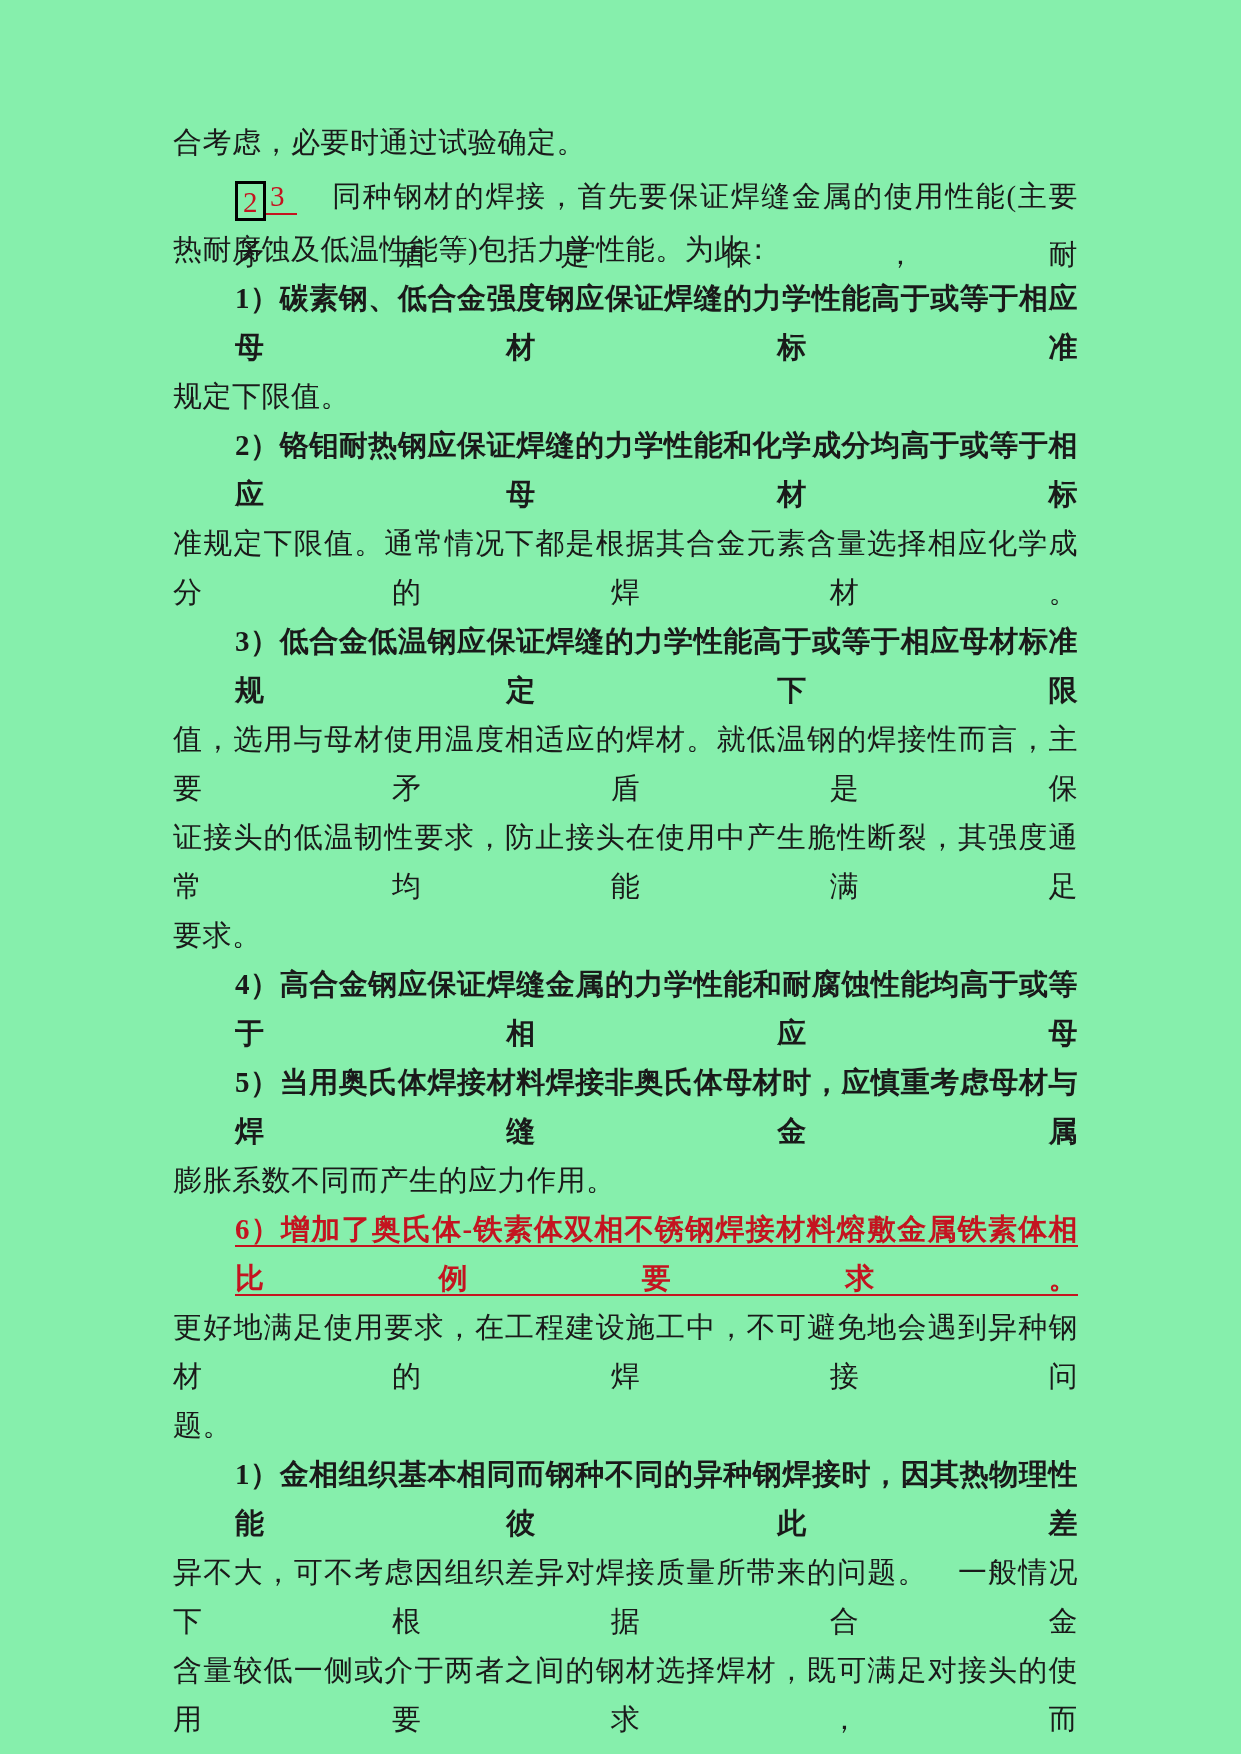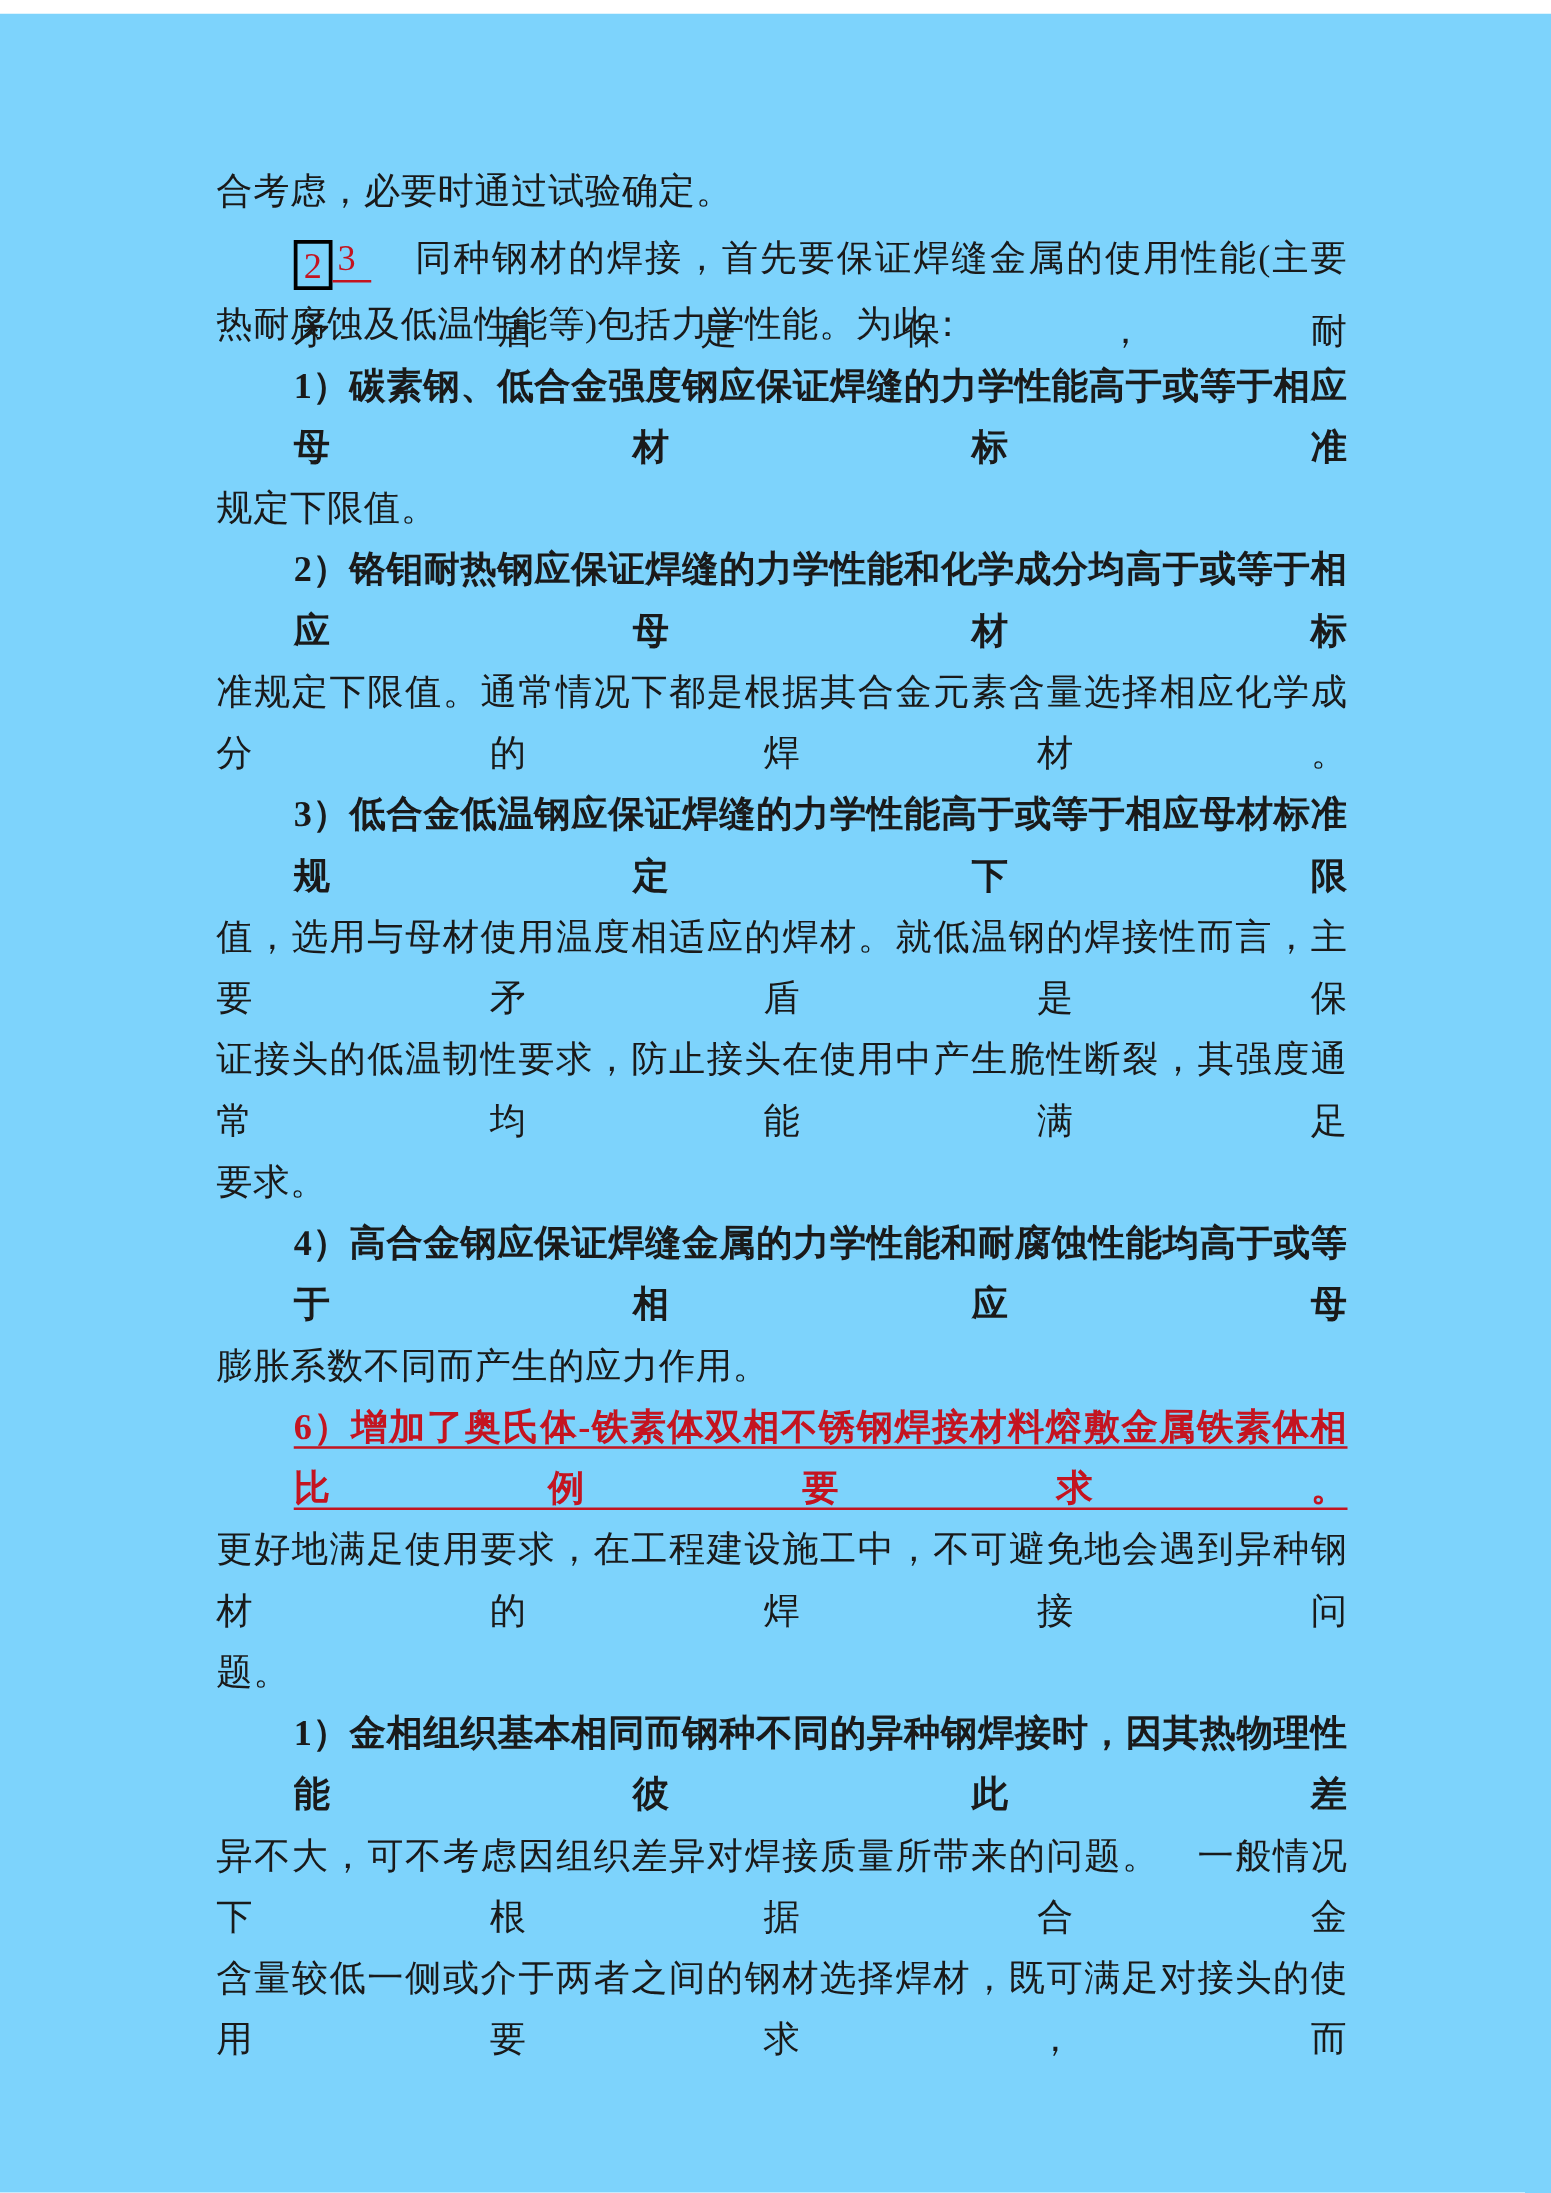--- a/index.html
+++ b/index.html
@@ -10,23 +10,22 @@
   body {
     width: 1241px;
     height: 1754px;
     position: relative;
     font-family: "Liberation Serif", "DejaVu Serif", serif;
     color: #1a1a1a;
   }
   .page {
     position: absolute;
     inset: 0;
-    background: #7dd3fc;
+    background: #86efac;
     overflow: hidden;
-    margin-top: 11px;
   }
   .content {
     position: absolute;
     left: 173px;
     top: 118px;
     width: 905px;
   }
   .line {
     min-height: 49px;
     line-height: 49px;
@@ -89,20 +88,21 @@
       <div class="line body">热耐腐蚀及低温性能等)包括力学性能。为此：</div>
       <div class="line body indent fill">1）碳素钢、低合金强度钢应保证焊缝的力学性能高于或等于相应母材标准</div>
       <div class="line body">规定下限值。</div>
       <div class="line body indent fill">2）铬钼耐热钢应保证焊缝的力学性能和化学成分均高于或等于相应母材标</div>
       <div class="line body fill">准规定下限值。通常情况下都是根据其合金元素含量选择相应化学成分的焊材。</div>
       <div class="line body indent fill">3）低合金低温钢应保证焊缝的力学性能高于或等于相应母材标准规定下限</div>
       <div class="line body fill">值，选用与母材使用温度相适应的焊材。就低温钢的焊接性而言，主要矛盾是保</div>
       <div class="line body fill">证接头的低温韧性要求，防止接头在使用中产生脆性断裂，其强度通常均能满足</div>
       <div class="line body">要求。</div>
       <div class="line body indent fill">4）高合金钢应保证焊缝金属的力学性能和耐腐蚀性能均高于或等于相应母</div>
+      <div class="line body indent fill">5）当用奥氏体焊接材料焊接非奥氏体母材时，应慎重考虑母材与焊缝金属</div>
       <div class="line body">膨胀系数不同而产生的应力作用。</div>
       <div class="line inserted indent fill">6）增加了奥氏体-铁素体双相不锈钢焊接材料熔敷金属铁素体相比例要求。</div>
       <div class="line body fill">更好地满足使用要求，在工程建设施工中，不可避免地会遇到异种钢材的焊接问</div>
       <div class="line body">题。</div>
       <div class="line body indent fill">1）金相组织基本相同而钢种不同的异种钢焊接时，因其热物理性能彼此差</div>
       <div class="line body fill">异不大，可不考虑因组织差异对焊接质量所带来的问题。　一般情况下根据合金</div>
       <div class="line body fill">含量较低一侧或介于两者之间的钢材选择焊材，既可满足对接头的使用要求，而</div>
     </div>
 </div>
 

